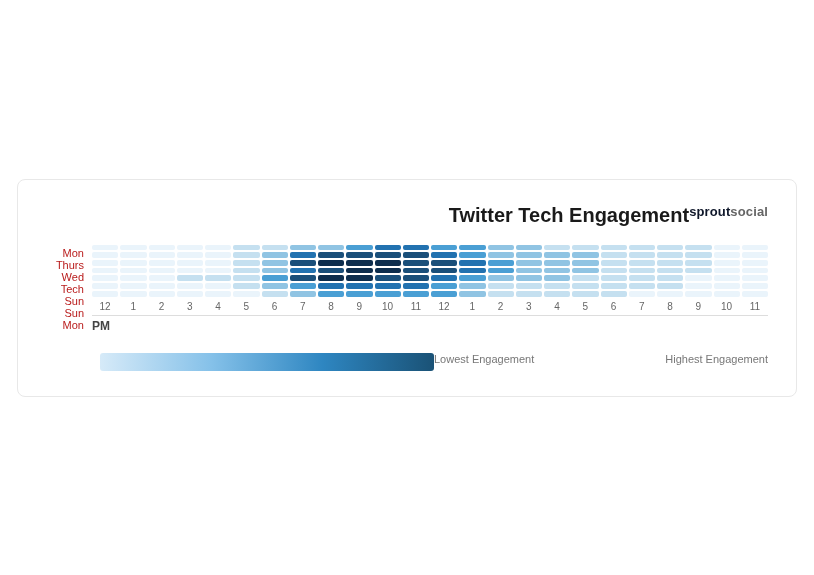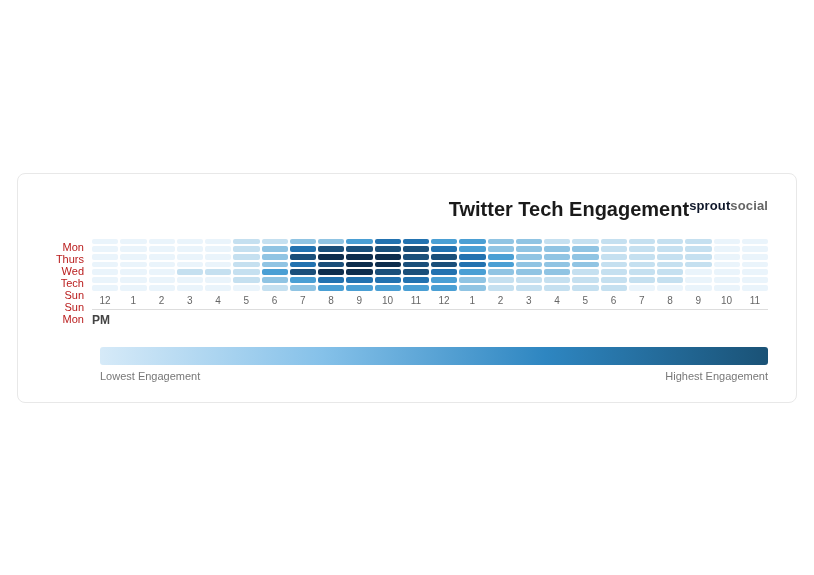--- a/index.html
+++ b/index.html
@@ -109,21 +109,21 @@
     }
     .am-label {
       padding-left: 120px;
     }
     .pm-label {
       padding-right: 100px;
     }
     .legend-area {
       margin-top: 20px;
       display: flex;
-      flex-direction: column;
+      flex-direction: row;
       align-items: flex-start;
       padding-left: 54px;
     }
     .legend-bar {
       width: 100%;
       height: 18px;
       border-radius: 3px;
       background: linear-gradient(to right, #d6eaf8, #85c1e9, #2e86c1, #1a5276);
       margin-bottom: 5px;
     }

